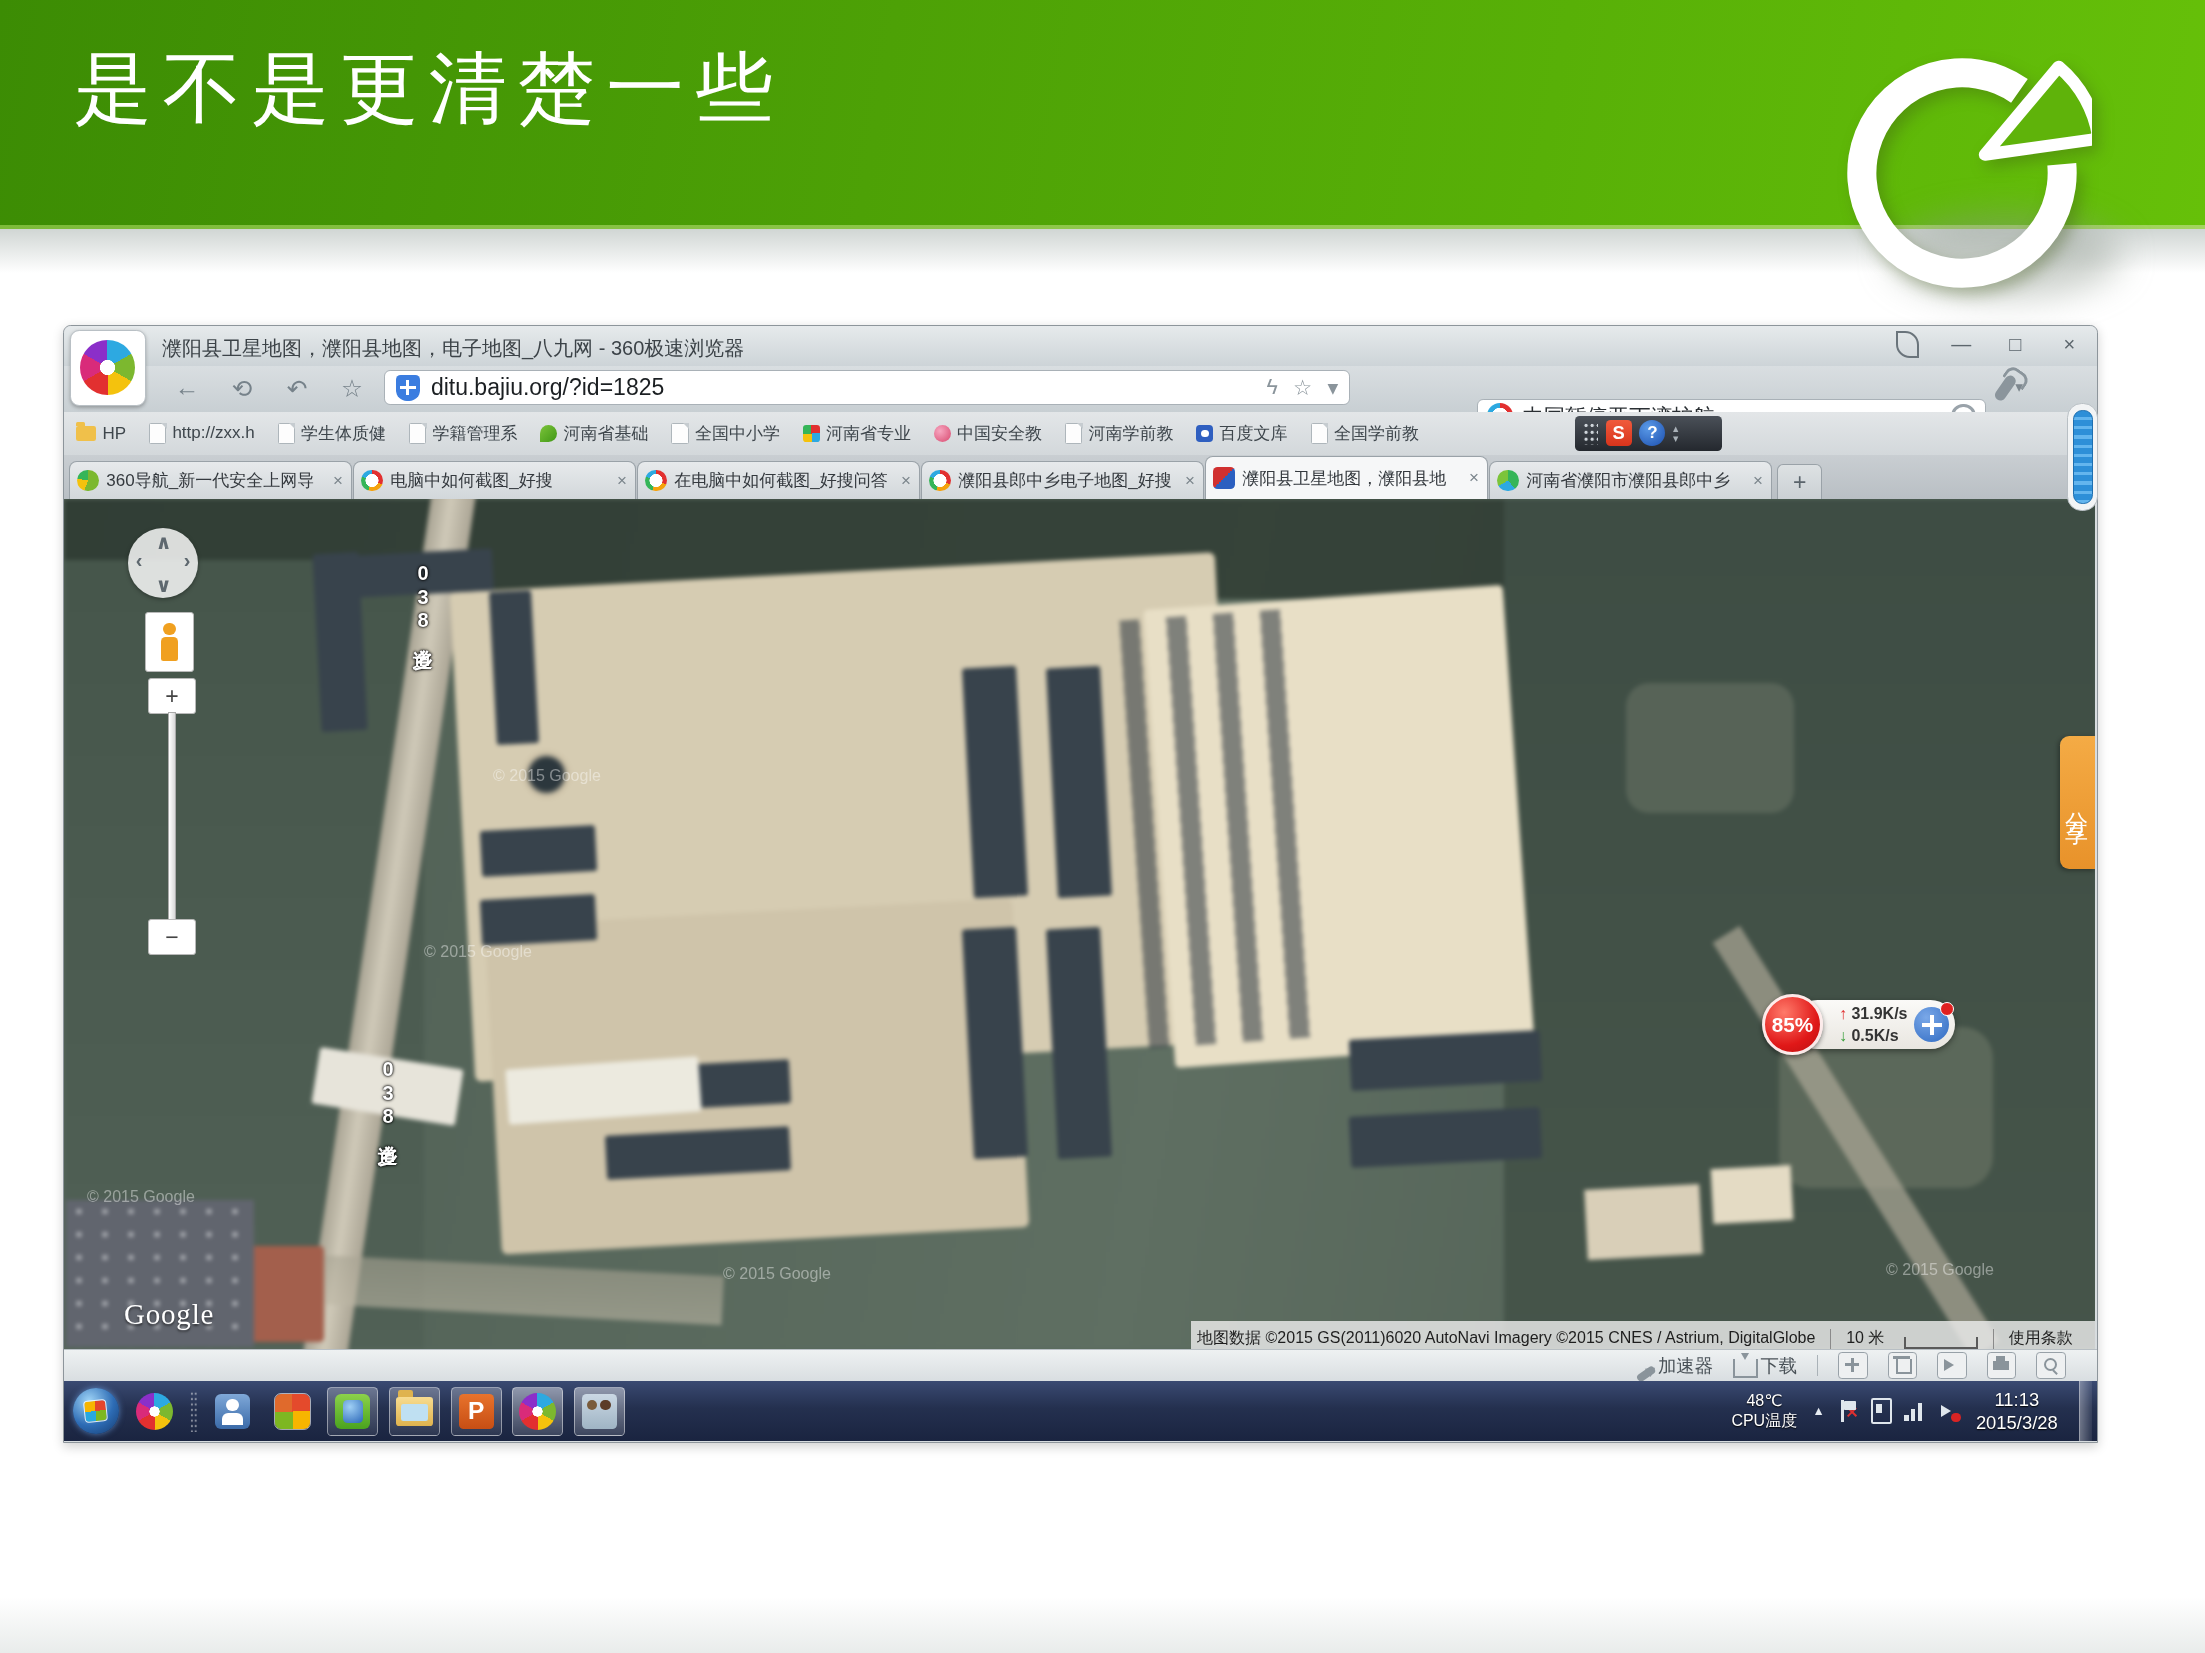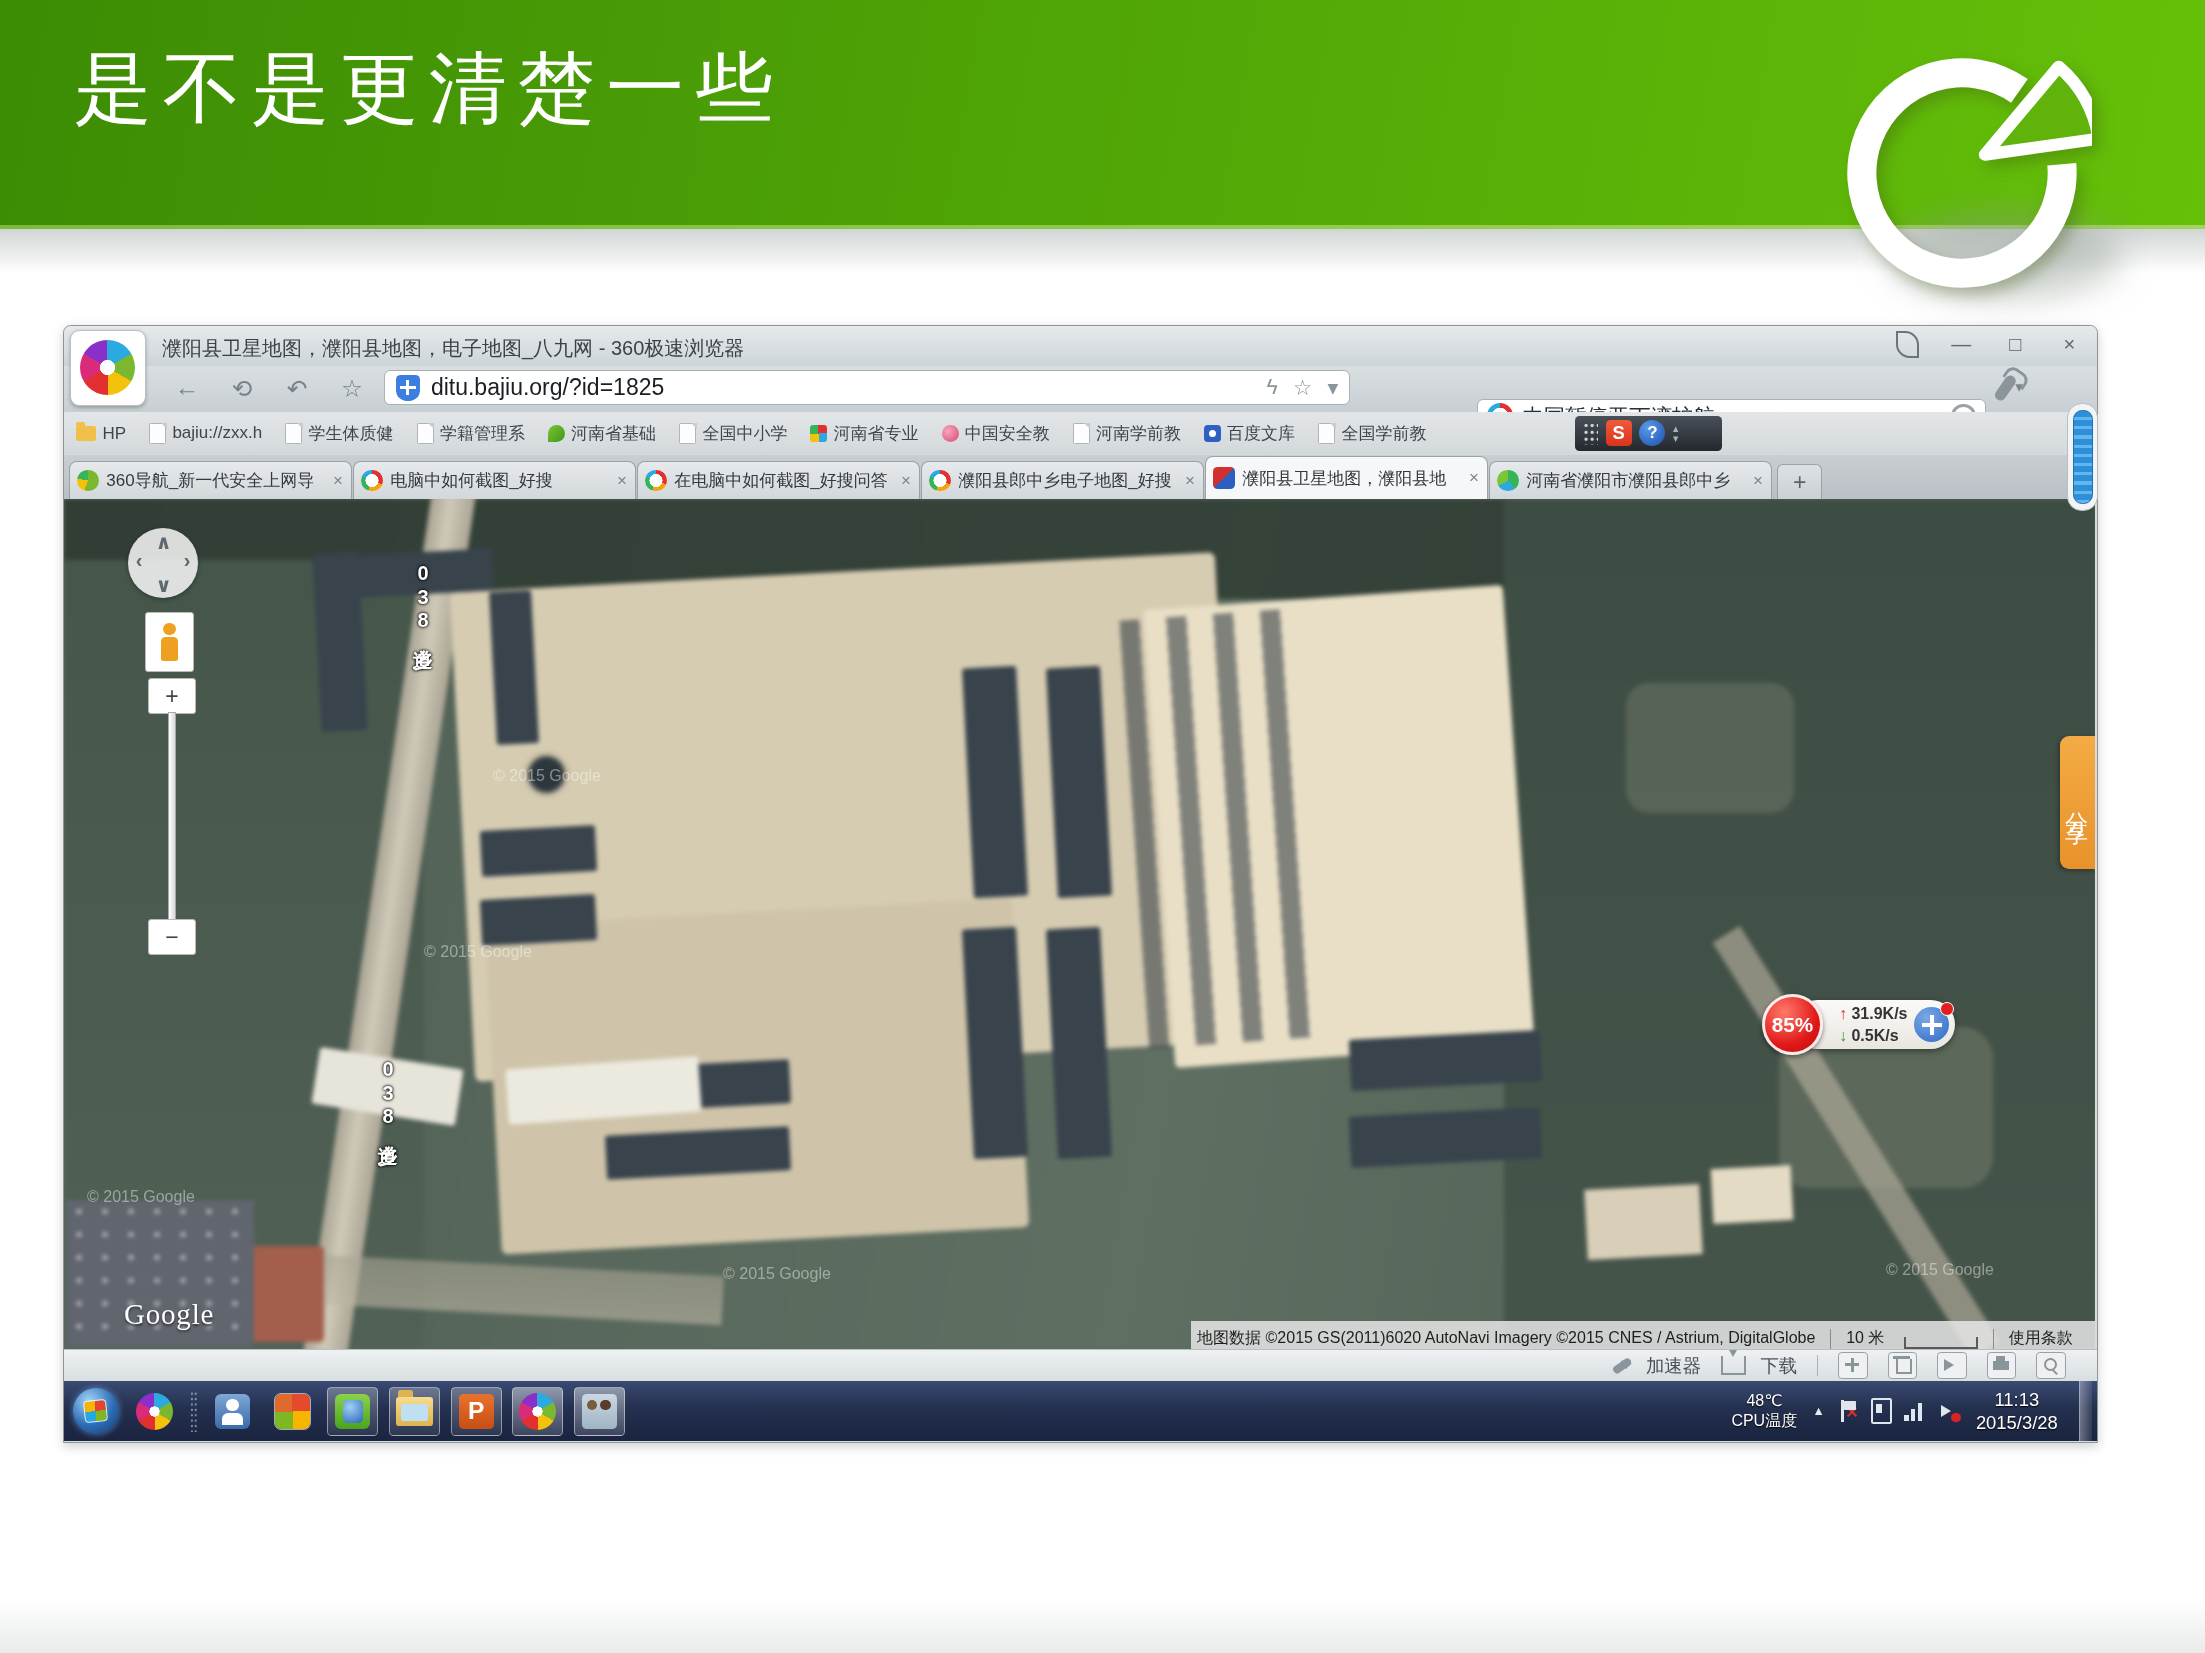--- a/index.html
+++ b/index.html
@@ -212,21 +212,21 @@
     background:radial-gradient(circle at 35% 30%,#7aa8e8,#2f6ac2);}
   .sw-plus::before,.sw-plus::after{content:"";position:absolute;background:#fff;}
   .sw-plus::before{left:16px;top:7.7px;width:3.8px;height:20px;}
   .sw-plus::after{left:7.7px;top:16px;width:20px;height:3.8px;}
   .sw-dot{position:absolute;left:178px;top:7.7px;width:12.3px;height:12.3px;border-radius:50%;background:#e02020;border:1.5px solid #fff;}
 
   
   .statusbar{left:0;top:1023px;width:2033px;height:32px;background:linear-gradient(180deg,#eef1f2,#d9dee1);
     display:flex;align-items:center;justify-content:flex-end;padding-right:31px;box-sizing:border-box;gap:20px;
     border-top:0.8px solid #b8bfc4;}
-  .sb-item{display:flex;align-items:center;gap:14px;font-size:18.4px;color:#4a5258;}
+  .sb-item{display:flex;align-items:flex-end;gap:2px;font-size:18.4px;color:#4a5258;}
   .sb-rocket{width:20px;height:7.7px;background:#8a949b;border-radius:3.8px;transform:rotate(-35deg);position:relative;}
   .sb-rocket::after{content:"";position:absolute;right:-6.1px;top:-1.5px;border:5.4px solid transparent;border-left:9.2px solid #8a949b;}
   .sb-dl{width:21.4px;height:17px;border:2.3px solid #8a949b;border-top:none;position:relative;}
   .sb-dl::after{content:"";position:absolute;left:6.1px;top:-6.1px;border:4.6px solid transparent;border-top:7.7px solid #8a949b;}
   .sb-sep{width:0.8px;height:21.4px;background:#aab2b8;}
   .sb-ic{width:27.6px;height:24.5px;border:1.5px solid #98a1a8;border-radius:3.8px;position:relative;background:#eef0f1;}
   .ic-plus::before{content:"";position:absolute;left:11.5px;top:4.6px;width:3.1px;height:13.8px;background:#8a949b;}
   .ic-plus::after{content:"";position:absolute;left:6.1px;top:10px;width:13.8px;height:3.1px;background:#8a949b;}
   .ic-trash::before{content:"";position:absolute;left:6.9px;top:6.1px;width:12.3px;height:12.3px;border:2.3px solid #8a949b;border-top:none;}
   .ic-trash::after{content:"";position:absolute;left:4.6px;top:3.1px;width:17px;height:2.3px;background:#8a949b;}
@@ -349,21 +349,21 @@
     </div>
   </div>
 
   <div class="abs bookmarksbar">
     <div class="bm">
         <span class="bm-ic-folder"></span>
         <span>HP</span>
       </div>
     <div class="bm">
         <span class="bm-ic-page"></span>
-        <span>bajiu://zxx.h</span>
+        <span>http://zxx.h</span>
       </div>
     <div class="bm">
         <span class="bm-ic-page"></span>
         <span>学生体质健</span>
       </div>
     <div class="bm">
         <span class="bm-ic-page"></span>
         <span>学籍管理系</span>
       </div>
     <div class="bm">

